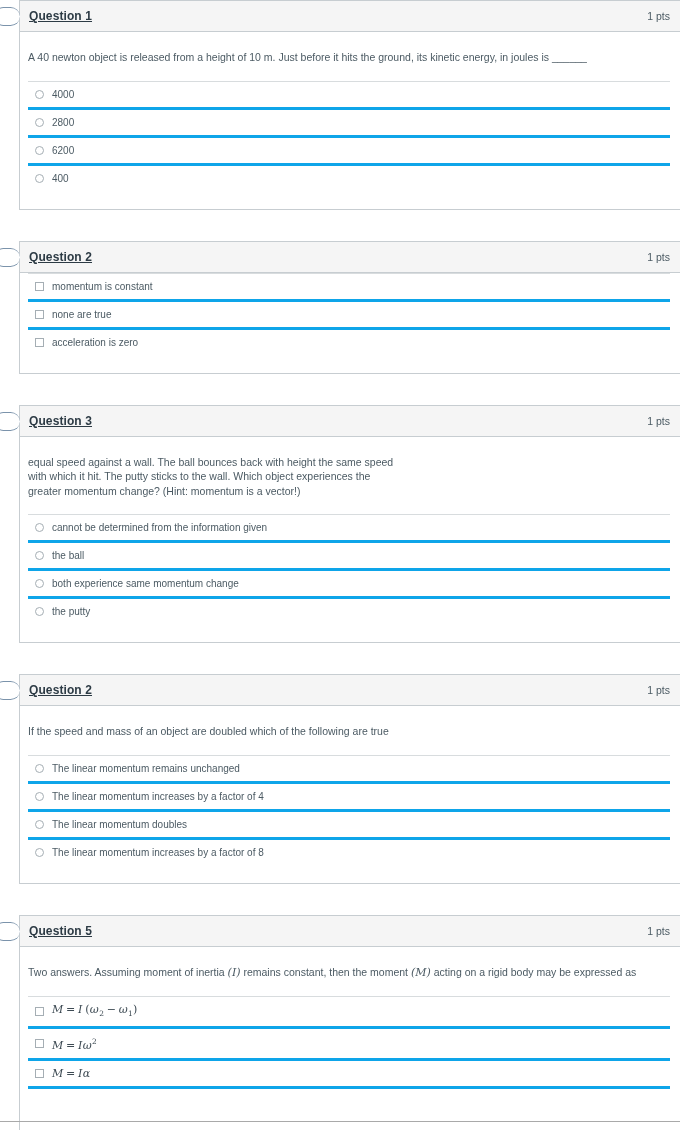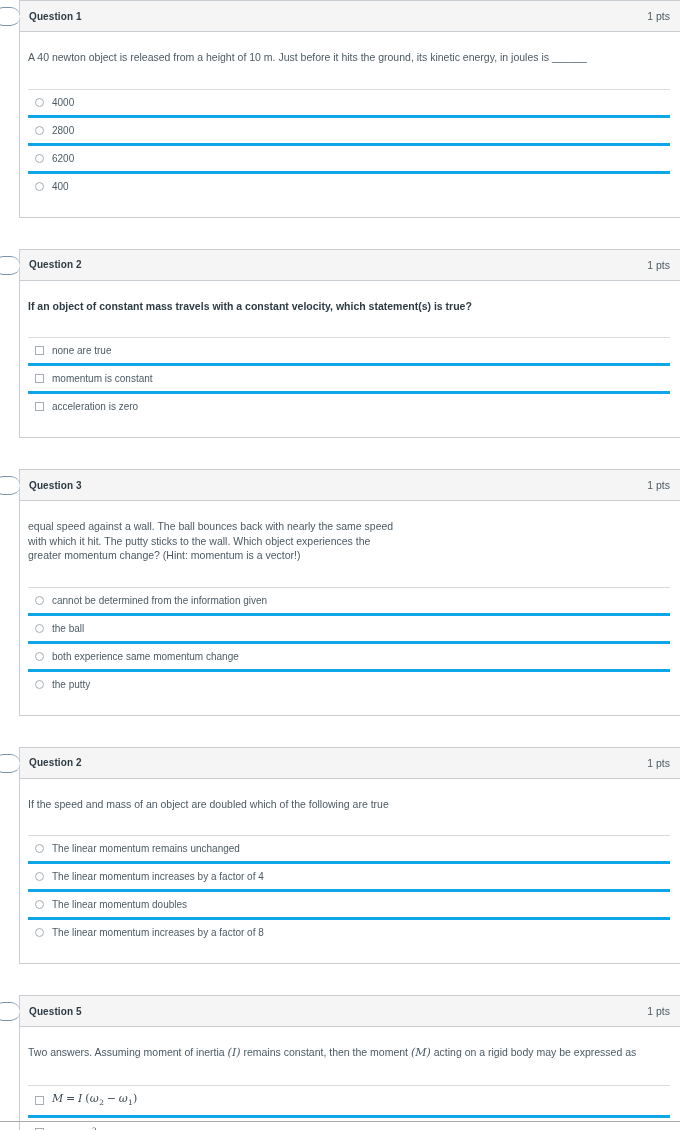--- a/index.html
+++ b/index.html
@@ -37,24 +37,25 @@
     border-bottom: 1px solid #c7cdd1;
     height: 31px;
     display: flex;
     align-items: center;
     justify-content: space-between;
     padding: 0 10px 0 9px;
     box-sizing: border-box;
   }
 
   .question-name {
-    font-size: 10px;
+    font-size: 12px;
     font-weight: bold;
     color: #2d3b45;
     letter-spacing: 0.1px;
+    text-decoration: underline;
   }
 
   .question-points {
     font-size: 10.5px;
     color: #4b5a63;
     padding-right: 0px;
   }
 
   
   .flag-tab {
@@ -71,21 +72,21 @@
   }
 
   .question-body {
     padding: 0;
   }
 
   .question-text {
     font-size: 10.5px;
     line-height: 14.5px;
     color: #4b5a63;
-    padding: 18px 12px 24px 8px;
+    padding: 18px 12px 16px 8px;
   }
   .question-text.bold {
     font-weight: bold;
     color: #2d3b45;
   }
 
   .answers {
     padding: 0 0 18px 0;
   }
 
@@ -197,53 +198,52 @@
     </div>
   </div>
 
   <div class="question">
     <div class="flag-tab"></div>
     <div class="question-header">
       <span class="question-name">Question 2</span>
       <span class="question-points">1 pts</span>
     </div>
     <div class="question-body">
-      <div class="question-text bold">If an object of constant mass travels with a constant velocity, which statement(s) is true?</div>
-      <div class="answers">
+      <div class="answers">
+        <div class="answer">
+          <span class="answer-input">
+              <span class="checkbox-mark"></span>
+            </span>
+          <span class="answer-label">momentum is constant</span>
+        </div>
         <div class="answer">
           <span class="answer-input">
               <span class="checkbox-mark"></span>
             </span>
           <span class="answer-label">none are true</span>
         </div>
         <div class="answer">
           <span class="answer-input">
               <span class="checkbox-mark"></span>
             </span>
-          <span class="answer-label">momentum is constant</span>
-        </div>
-        <div class="answer">
-          <span class="answer-input">
-              <span class="checkbox-mark"></span>
-            </span>
           <span class="answer-label">acceleration is zero</span>
         </div>
       </div>
     </div>
   </div>
 
   <div class="question">
     <div class="flag-tab"></div>
     <div class="question-header">
       <span class="question-name">Question 3</span>
       <span class="question-points">1 pts</span>
     </div>
     <div class="question-body">
       <div class="question-text">
-        <div>equal speed against a wall. The ball bounces back with nearly the same speed</div>
+        <div>equal speed against a wall. The ball bounces back with height the same speed</div>
         <div>with which it hit. The putty sticks to the wall. Which object experiences the</div>
         <div>greater momentum change? (Hint: momentum is a vector!)</div>
       </div>
       <div class="answers">
         <div class="answer">
           <span class="answer-input">
               <span class="radio-mark"></span>
             </span>
           <span class="answer-label">cannot be determined from the information given</span>
         </div>

